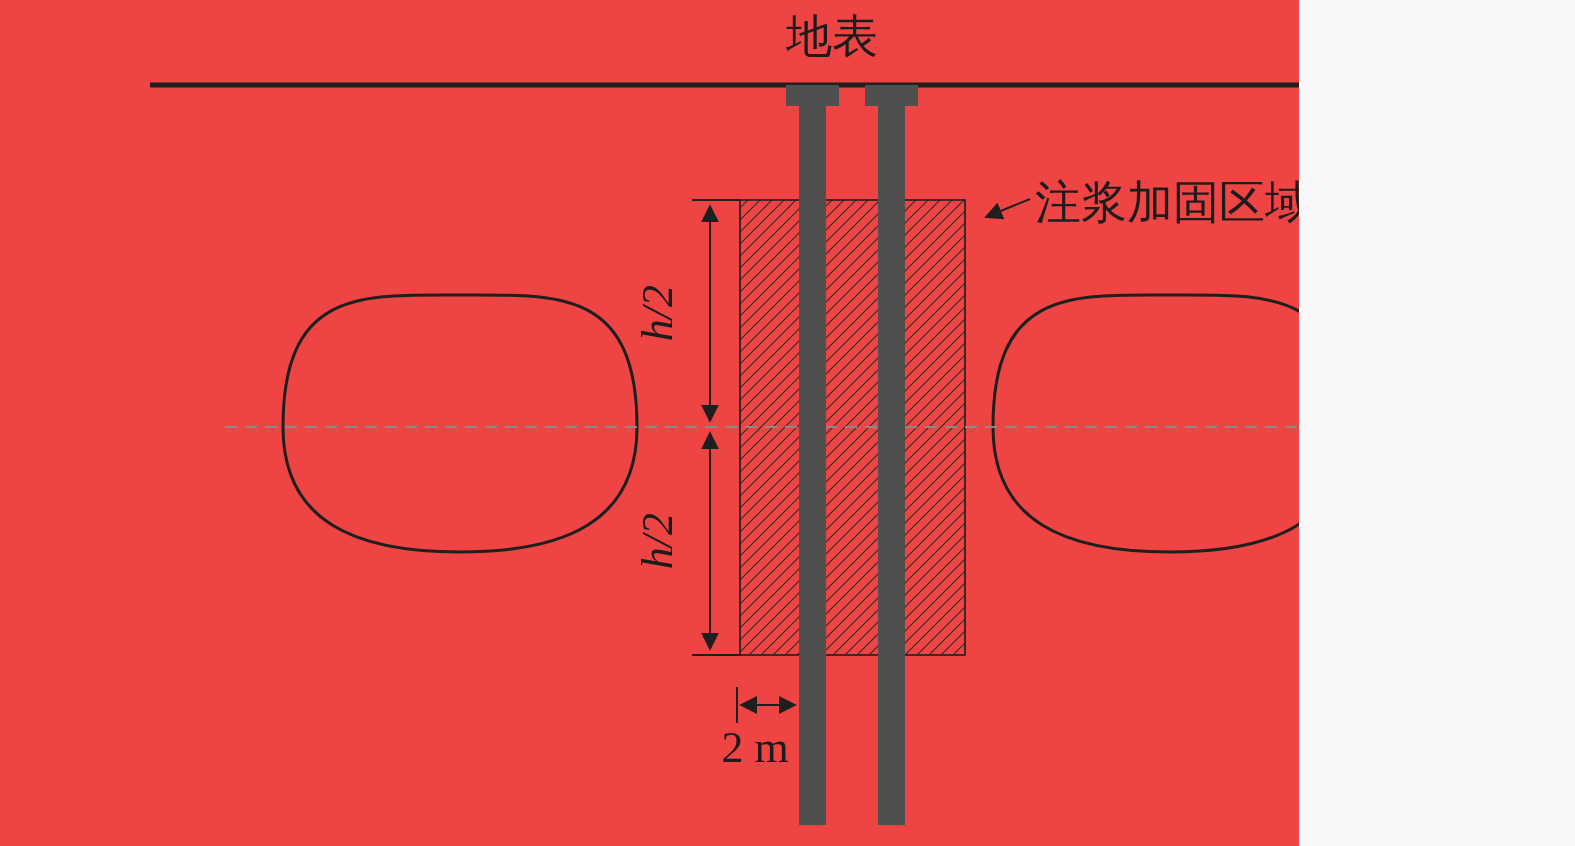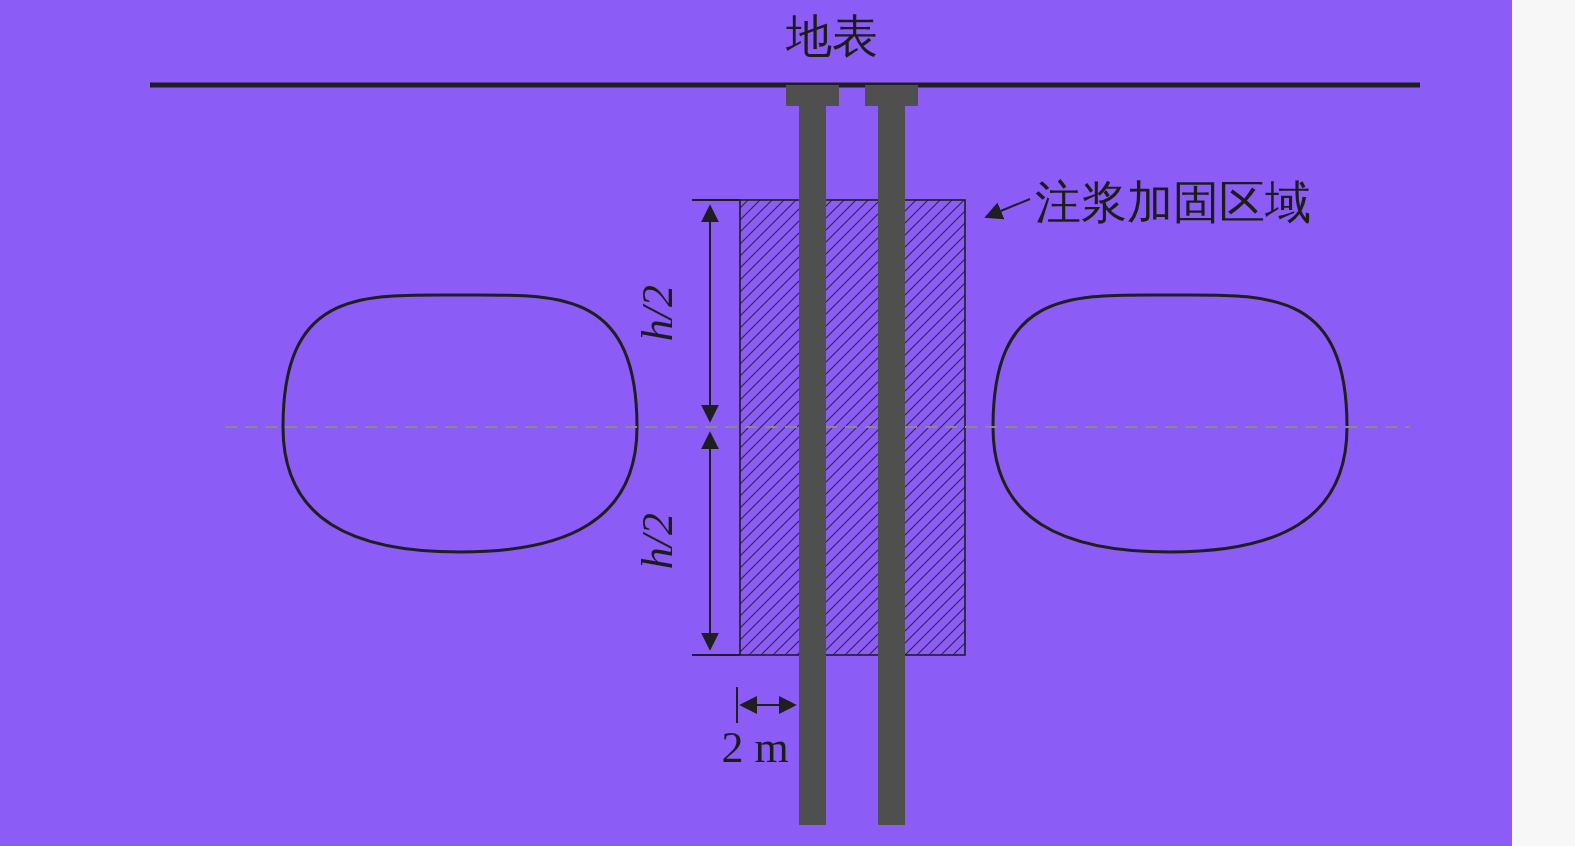--- a/index.html
+++ b/index.html
@@ -3,23 +3,23 @@
 <meta charset="utf-8">
 <style>
   html, body {
     margin: 0;
     padding: 0;
     background: #f7f7f7;
     font-family: "Liberation Serif", serif;
   }
   .stage {
     position: relative;
-    width: 1512px;
+    width: 1299px;
     height: 846px;
-    background: #8b5cf6;
+    background: #ef4444;
     overflow: hidden;
   }
   svg { display: block; }
   text {
     fill: #1c1c1c;
     font-family: "Liberation Serif", serif;
   }
   .cjk-label {
     font-size: 46px;
     font-family: "Liberation Serif", serif;

